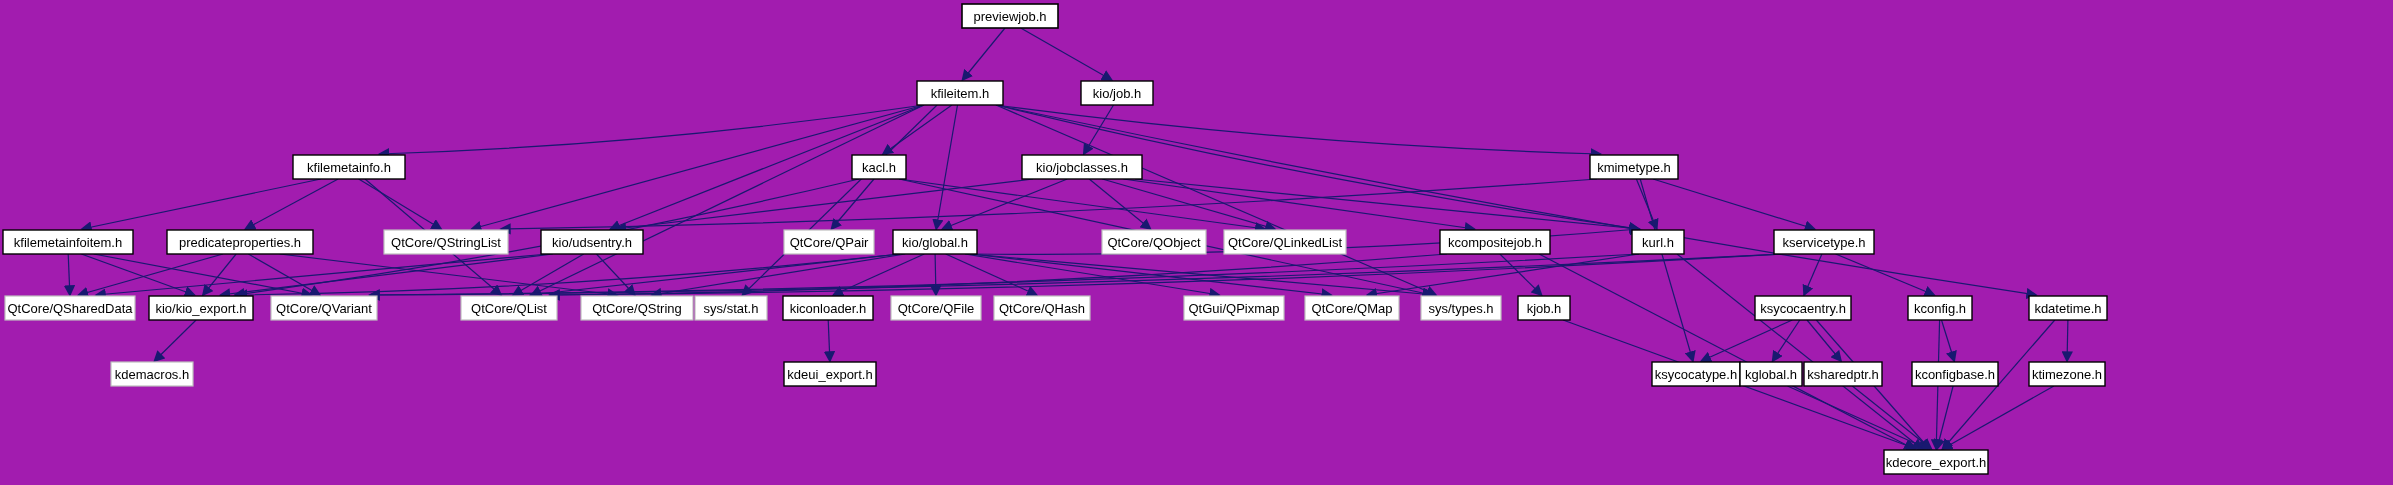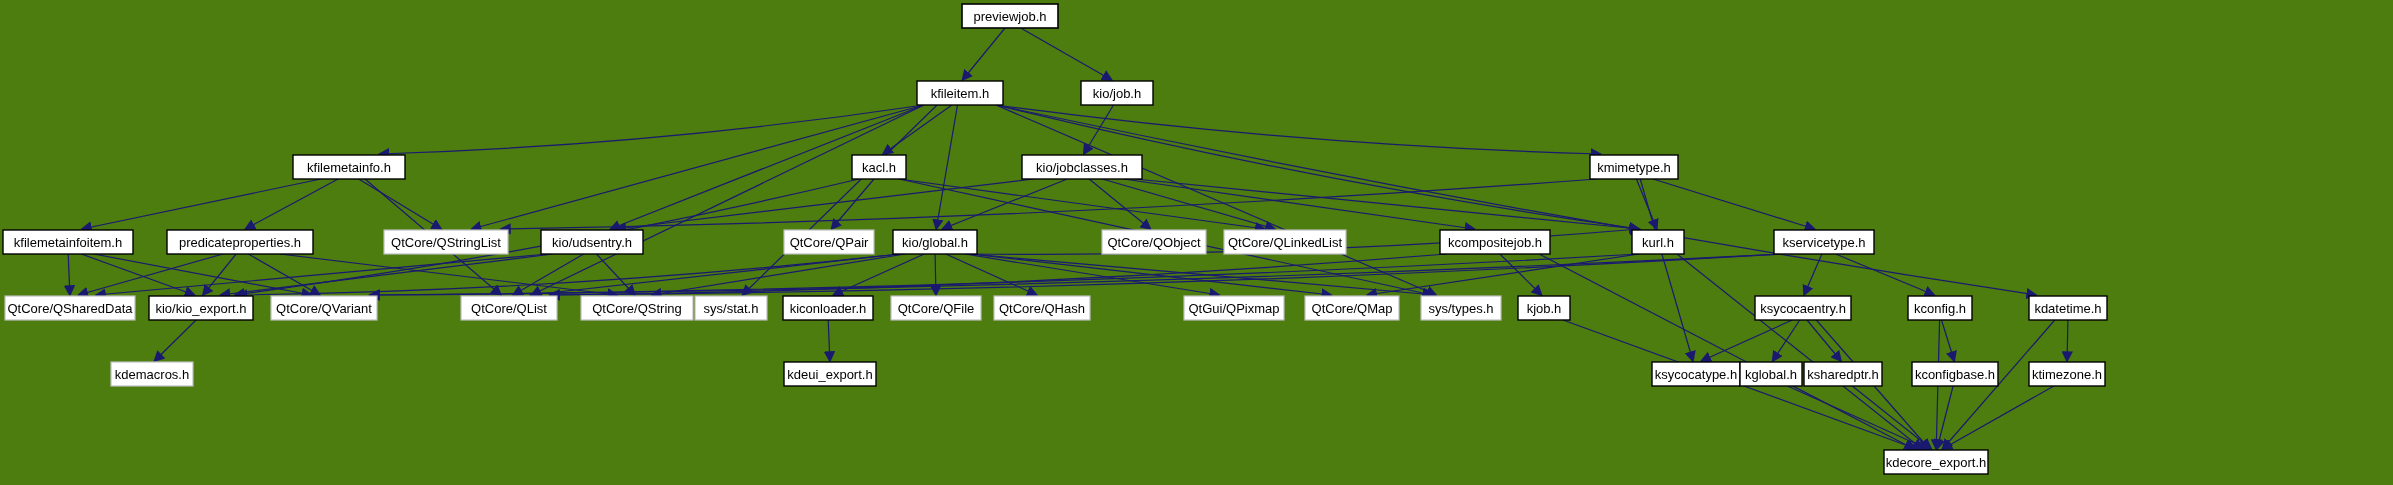--- a/index.html
+++ b/index.html
@@ -1,16 +1,16 @@
 <!DOCTYPE html>
 <html><head>
 <meta charset="utf-8">
 <style>
   html,body{margin:0;padding:0;background:#ffffff;}
-  .canvas{position:relative;width:2393px;height:485px;background:#4d7c0f;overflow:hidden;
+  .canvas{position:relative;width:2393px;height:485px;background:#a21caf;overflow:hidden;
           font-family:"Liberation Sans","DejaVu Sans",sans-serif;}
   svg{display:block;}
   .node-rect{fill:#ffffff;}
   .node-label{font-family:"Liberation Sans","DejaVu Sans",sans-serif;font-size:13px;fill:#000000;}
   .edge{fill:none;}
 </style>
 </head>
 <body>
 
 <div class="canvas">

